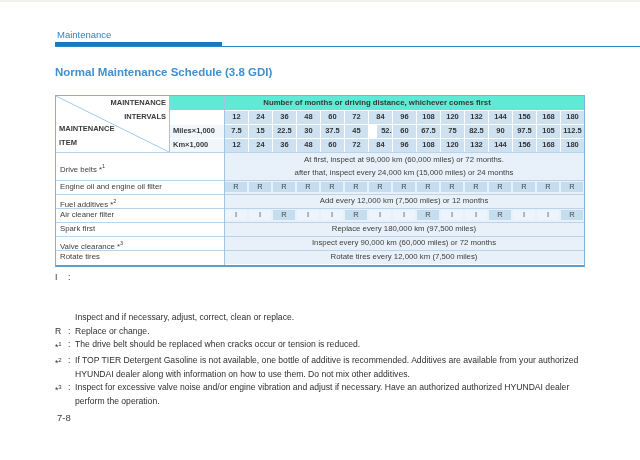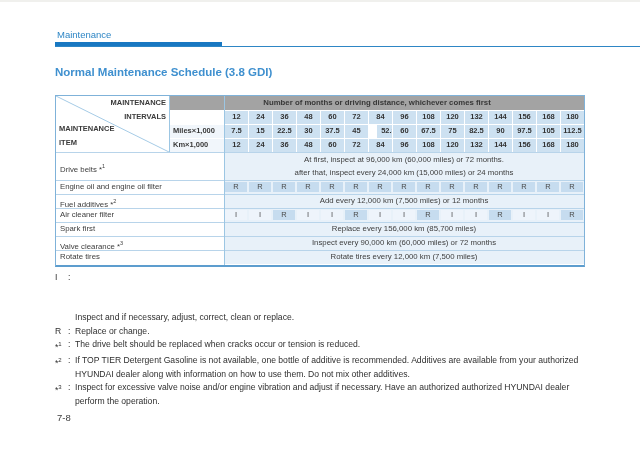--- a/index.html
+++ b/index.html
@@ -18,21 +18,21 @@
   
   .mtable{position:absolute;left:55px;top:95px;width:528px;height:169px;
           border:1px solid #7fb2d9;border-bottom:2px solid #5d9dce;box-sizing:content-box;background:#fff;}
   .mtable div{position:absolute;box-sizing:border-box;}
   .corner{left:0;top:0;width:113px;height:56px;background:#fff;}
   .corner svg{position:absolute;left:0;top:0;}
   .corner-tr{top:0;right:3px;text-align:right;font-size:7.5px;font-weight:bold;line-height:14px;color:#3a3a3a;white-space:pre-line;}
   .corner-bl{bottom:2px;left:3px;text-align:left;font-size:7.5px;font-weight:bold;line-height:14px;color:#3a3a3a;white-space:pre-line;}
   .vdiv{left:168px;top:0;width:1px;height:169px;background:#9cc6e3;z-index:6;}
   .vdiv2{left:113px;top:0;width:1px;height:56px;background:#9cc6e3;z-index:6;}
-  .span-head{left:114px;top:0;width:414px;height:14px;background:#a3a3a3;
+  .span-head{left:114px;top:0;width:414px;height:14px;background:#5eead4;
              font-size:7.8px;font-weight:bold;color:#373737;text-align:center;line-height:14px;}
   .int-label{left:114px;width:54px;height:14px;background:#f1f6fb;font-size:7.5px;font-weight:bold;
              color:#3a3a3a;line-height:14px;padding-left:3px;}
   .num-cell{width:24px;height:14px;background:#cde1f1;font-size:7.5px;font-weight:bold;color:#333;
             text-align:center;line-height:14px;border-left:1px solid #fff;}
   .wline{left:113px;width:415px;height:1px;background:#ffffff;z-index:5;}
   .hline{left:0;width:528px;height:1px;background:#b8d4ea;z-index:5;}
   .row-label{left:0;width:168px;background:#ffffff;font-size:7.8px;color:#3d3d3d;padding-left:4px;}
   .row-label sup{font-size:5.5px;color:#3d3d3d;}
   .row-band{left:168px;width:360px;background:#e8f1f9;}
@@ -167,21 +167,21 @@
     <div class="cell-box rbox" style="left: 361px; top: 114px; height: 10px; line-height: 10px;">R</div>
     <div class="cell-box ibox" style="left: 385px; top: 114px; height: 10px; line-height: 10px;">I</div>
     <div class="cell-box ibox" style="left: 409px; top: 114px; height: 10px; line-height: 10px;">I</div>
     <div class="cell-box rbox" style="left: 433px; top: 114px; height: 10px; line-height: 10px;">R</div>
     <div class="cell-box ibox" style="left: 457px; top: 114px; height: 10px; line-height: 10px;">I</div>
     <div class="cell-box ibox" style="left: 481px; top: 114px; height: 10px; line-height: 10px;">I</div>
     <div class="cell-box rbox" style="left: 505px; top: 114px; height: 10px; line-height: 10px;">R</div>
     <div class="hline" style="top: 126px;"></div>
     <div class="row-label" style="top: 126px; height: 14px; line-height: 14px;"><span>Spark first</span></div>
     <div class="row-span" style="top: 126px; height: 14px; line-height: 14px;">
-      <div style="position: static;">Replace every 156,000 km (85,700 miles)</div>
+      <div style="position: static;">Replace every 180,000 km (97,500 miles)</div>
     </div>
     <div class="hline" style="top: 140px;"></div>
     <div class="row-label" style="top: 140px; height: 14px; line-height: 14px;"><span>Valve clearance</span> *<sup>3</sup></div>
     <div class="row-span" style="top: 140px; height: 14px; line-height: 14px;">
       <div style="position: static;">Inspect every 90,000 km (60,000 miles) or 72 months</div>
     </div>
     <div class="hline" style="top: 154px;"></div>
     <div class="row-label" style="top: 154px; height: 14px; line-height: 14px;"><span>Rotate tires</span></div>
     <div class="row-span" style="top: 154px; height: 14px; line-height: 14px;">
       <div style="position: static;">Rotate tires every 12,000 km (7,500 miles)</div>

